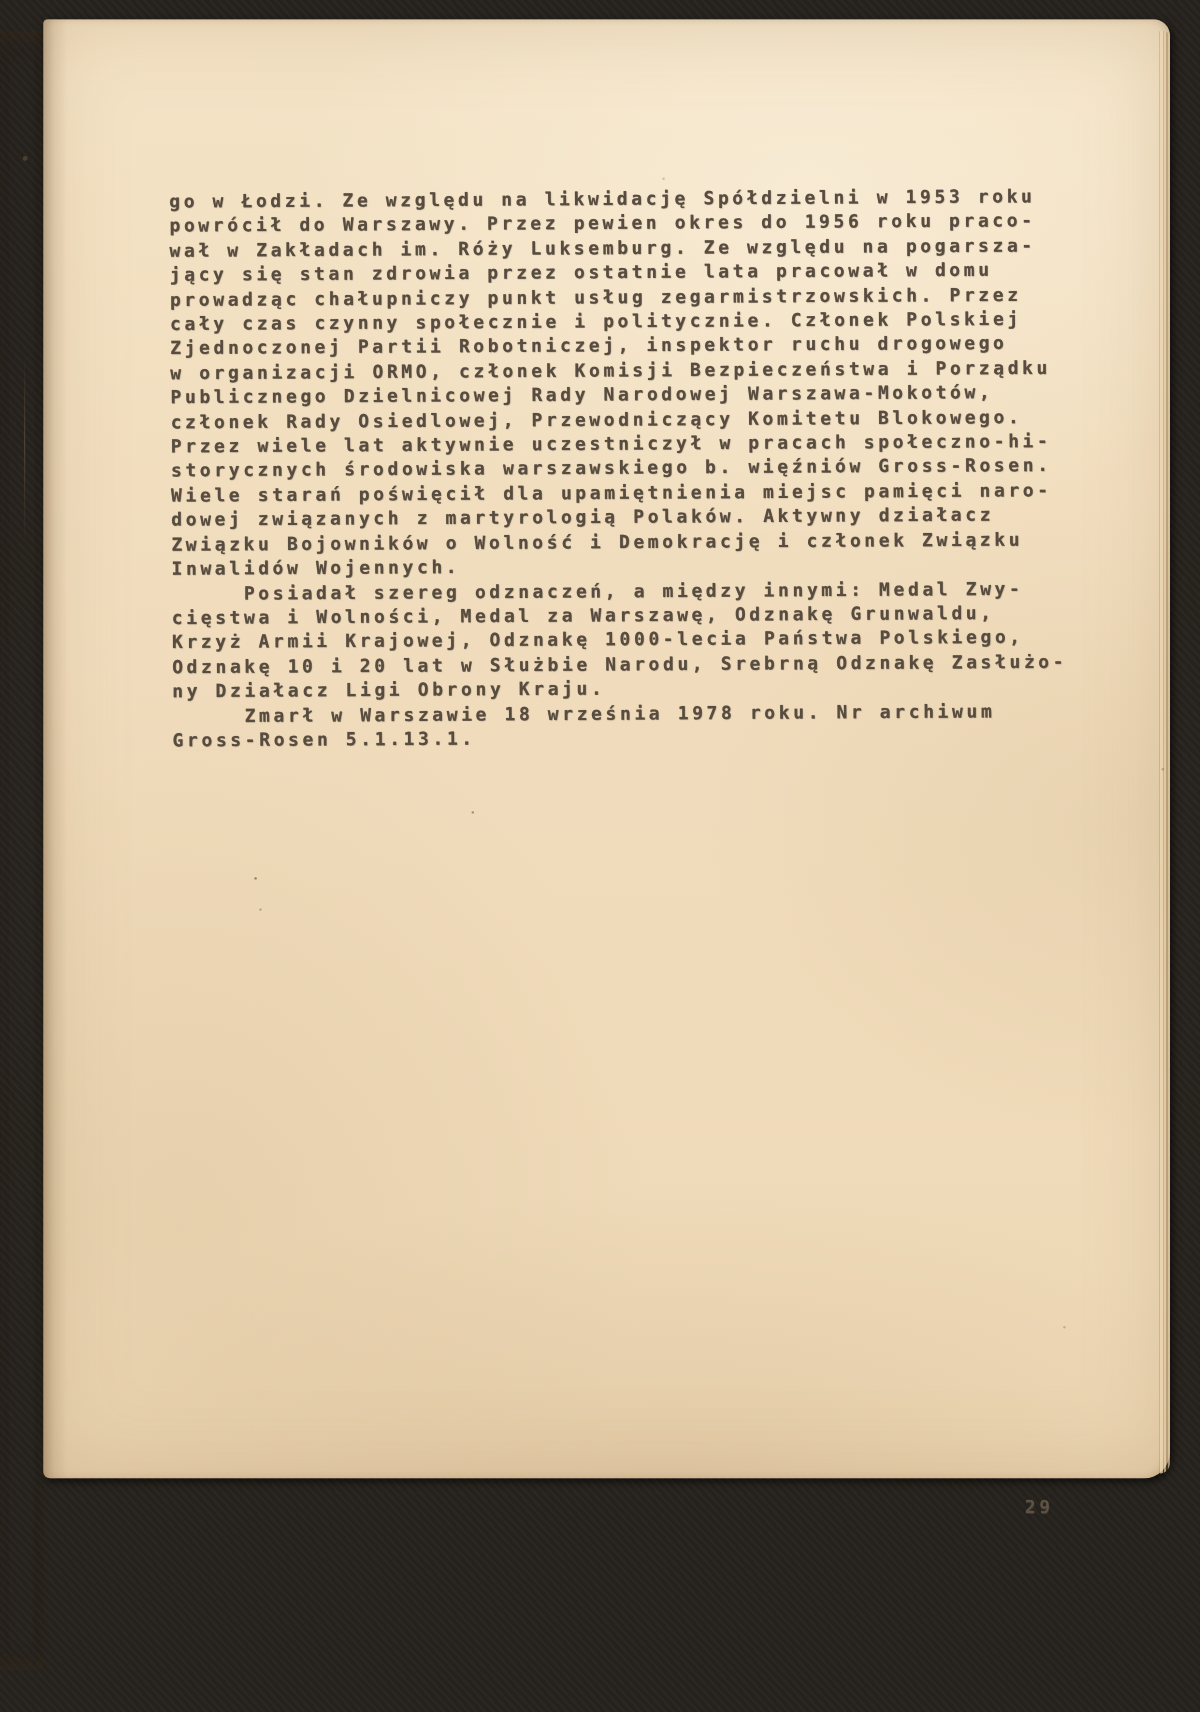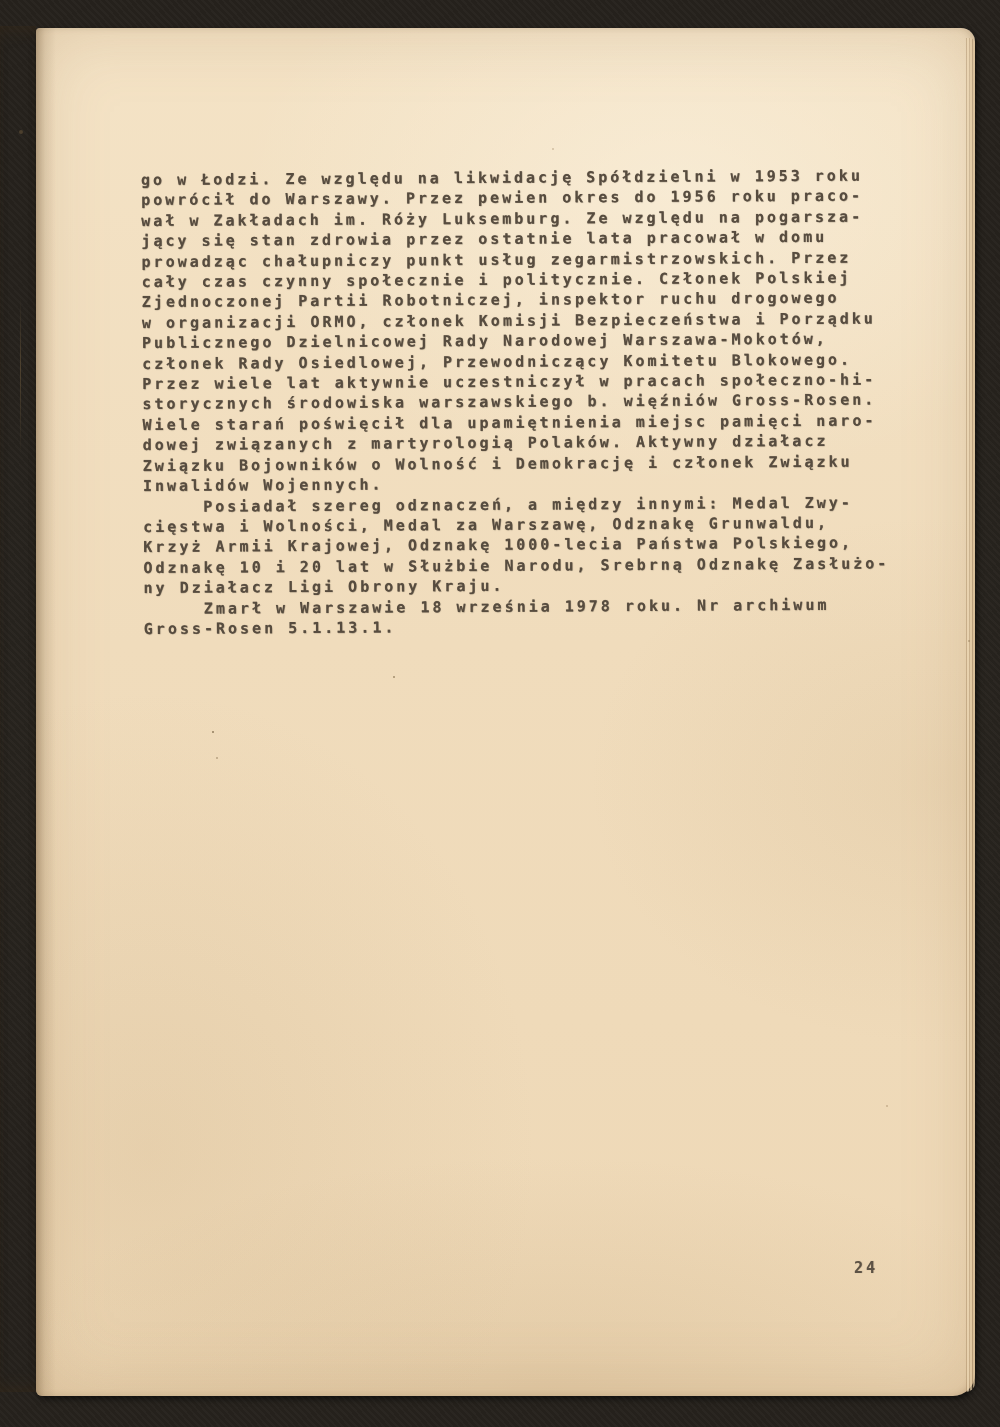--- a/index.html
+++ b/index.html
@@ -30,21 +30,21 @@
       linear-gradient(90deg,#cdb априори 0%, transparent 0%),
       linear-gradient(90deg,#d3ba97 0%, #e9d3b0 28%, #eed9b8 62%, #d9bf9a 90%, #b89a72 100%);
     box-shadow:inset 0 14px 16px -10px rgba(60,45,25,0.45), inset 0 -14px 16px -10px rgba(60,45,25,0.45);
   }
   .prev-page-edge::after{ 
     content:"";position:absolute;left:20px;top:270px;width:1px;height:160px;
     background:linear-gradient(180deg,transparent,rgba(110,90,60,0.55) 45%,transparent);
   }
   
   .page{
-    position:absolute;left:36px;top:28px;width:939px;height:1368px;
+    position:absolute;left:36px;top:16px;width:939px;height:1216px;
     border-radius:4px 14px 22px 6px;
     background:
       radial-gradient(ellipse 620px 420px at 68% 12%, rgba(255,249,235,0.40), transparent 70%),
       radial-gradient(ellipse 540px 640px at 12% 82%, rgba(186,155,110,0.16), transparent 72%),
       radial-gradient(ellipse 760px 320px at 55% 100%, rgba(180,148,102,0.20), transparent 75%),
       radial-gradient(ellipse 500px 380px at 96% 55%, rgba(189,158,112,0.14), transparent 70%),
       linear-gradient(180deg,#f4e3c6 0%,#f0dcbc 45%,#eed8b6 100%);
     box-shadow:
       inset 0 0 70px rgba(165,130,85,0.28),
       inset -3px 0 6px rgba(120,92,58,0.25),
@@ -93,16 +93,16 @@
       968px 640px 0 0 rgba(140,115,80,0.5);
   }
 </style>
 </head>
 <body>
 
 <div class="scan">
   <div class="prev-page-edge"></div>
   <div class="page">
     <div class="text-block"><div class="line">go w Łodzi. Ze względu na likwidację Spółdzielni w 1953 roku</div><div class="line">powrócił do Warszawy. Przez pewien okres do 1956 roku praco-</div><div class="line">wał w Zakładach im. Róży Luksemburg. Ze względu na pogarsza-</div><div class="line">jący się stan zdrowia przez ostatnie lata pracował w domu</div><div class="line">prowadząc chałupniczy punkt usług zegarmistrzowskich. Przez</div><div class="line">cały czas czynny społecznie i politycznie. Członek Polskiej</div><div class="line">Zjednoczonej Partii Robotniczej, inspektor ruchu drogowego</div><div class="line">w organizacji ORMO, członek Komisji Bezpieczeństwa i Porządku</div><div class="line">Publicznego Dzielnicowej Rady Narodowej Warszawa-Mokotów,</div><div class="line">członek Rady Osiedlowej, Przewodniczący Komitetu Blokowego.</div><div class="line">Przez wiele lat aktywnie uczestniczył w pracach społeczno-hi-</div><div class="line">storycznych środowiska warszawskiego b. więźniów Gross-Rosen.</div><div class="line">Wiele starań poświęcił dla upamiętnienia miejsc pamięci naro-</div><div class="line">dowej związanych z martyrologią Polaków. Aktywny działacz</div><div class="line">Związku Bojowników o Wolność i Demokrację i członek Związku</div><div class="line">Inwalidów Wojennych.</div><div class="line">     Posiadał szereg odznaczeń, a między innymi: Medal Zwy-</div><div class="line">cięstwa i Wolności, Medal za Warszawę, Odznakę Grunwaldu,</div><div class="line">Krzyż Armii Krajowej, Odznakę 1000-lecia Państwa Polskiego,</div><div class="line">Odznakę 10 i 20 lat w Służbie Narodu, Srebrną Odznakę Zasłużo-</div><div class="line">ny Działacz Ligi Obrony Kraju.</div><div class="line">     Zmarł w Warszawie 18 września 1978 roku. Nr archiwum</div><div class="line">Gross-Rosen 5.1.13.1.</div></div>
-    <div class="page-number">24</div>
+    <div class="page-number">29</div>
   </div>
   <div class="specks"></div>
 </div>
 
 </body></html>

